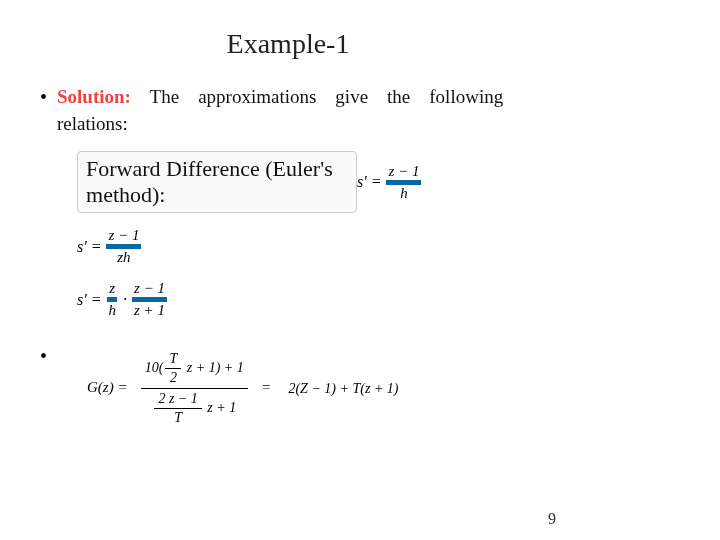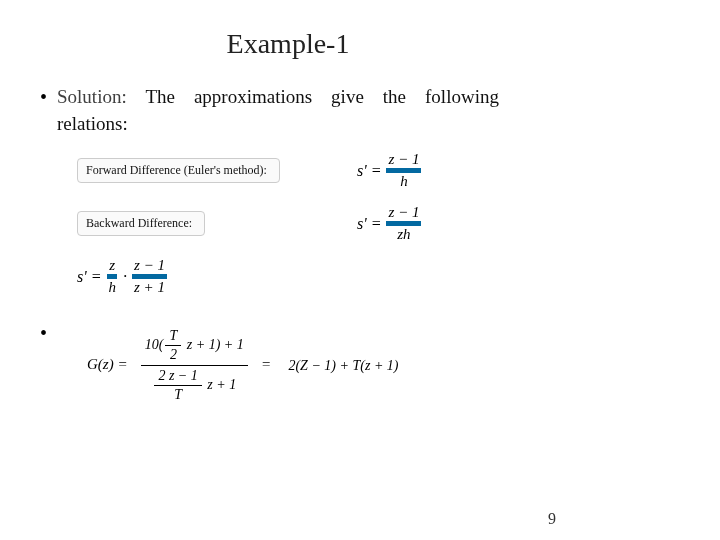--- a/index.html
+++ b/index.html
@@ -41,22 +41,22 @@
       flex-shrink: 0;
     }
 
     .bullet-text {
       font-size: 19px;
       color: #111;
       line-height: 1.4;
     }
 
     .solution-label {
-      font-weight: normal;
-      color: #404040;
+      font-weight: bold;
+      color: #ef4444;
     }
 
     .fraction {
       display: inline-flex;
       flex-direction: column;
       align-items: center;
       vertical-align: middle;
       margin: 0 2px;
       font-style: italic;
     }
@@ -74,21 +74,21 @@
 
     .eq-row {
       display: flex;
       align-items: center;
       margin-bottom: 14px;
       padding-left: 10px;
     }
 
     .eq-label {
       width: 280px;
-      font-size: 12px;
+      font-size: 22px;
       color: #111;
     }
 
     .eq-formula {
       font-size: 16px;
       font-style: italic;
       display: flex;
       align-items: center;
       gap: 3px;
     }
@@ -170,25 +170,20 @@
           <div class="eq-formula">
             <span><i>s'</i> =</span>
             <span class="fraction">
               <span class="numer"><i>z</i> − 1</span>
               <span class="denom"><i>h</i></span>
             </span>
           </div>
         </div>
 
         <div class="eq-row">
-          <div class="eq-label">
-            <span class="bordered-box">
-              <span>Backward Difference:</span>
-            </span>
-          </div>
           <div class="eq-formula">
             <span><i>s'</i> =</span>
             <span class="fraction">
               <span class="numer"><i>z</i> − 1</span>
               <span class="denom"><i>zh</i></span>
             </span>
           </div>
         </div>
 
         <div class="eq-row">

